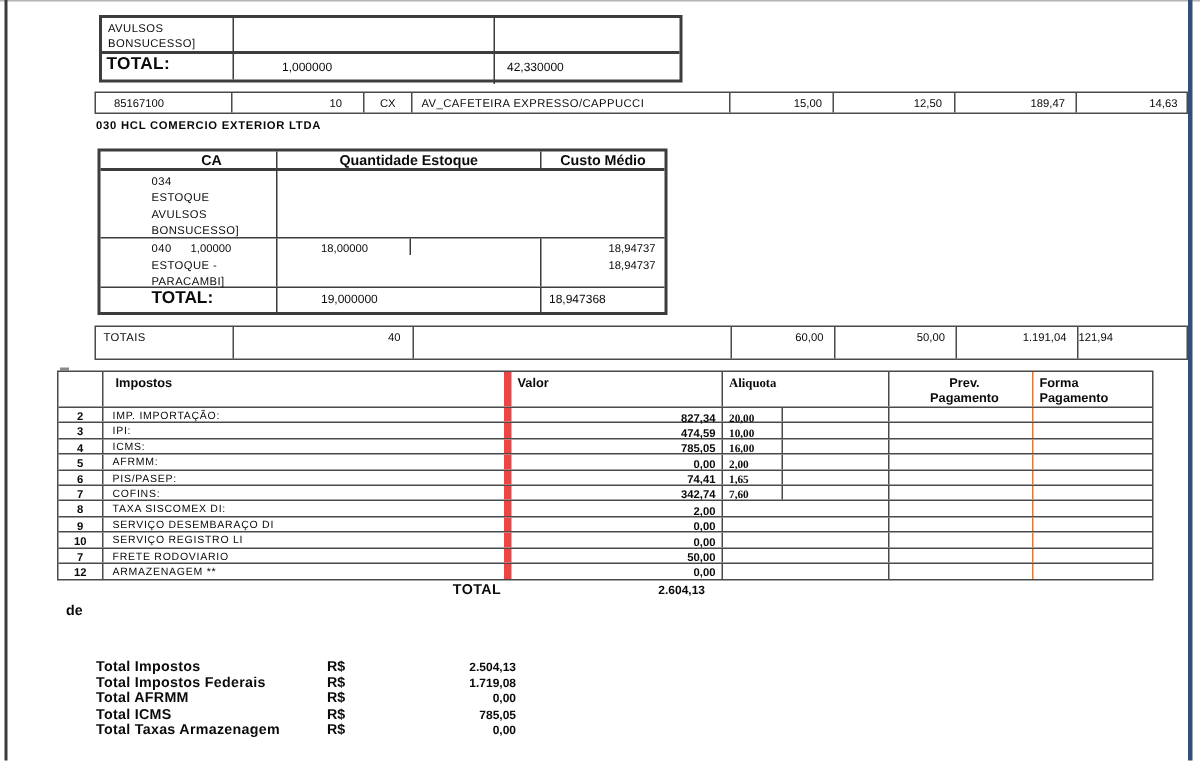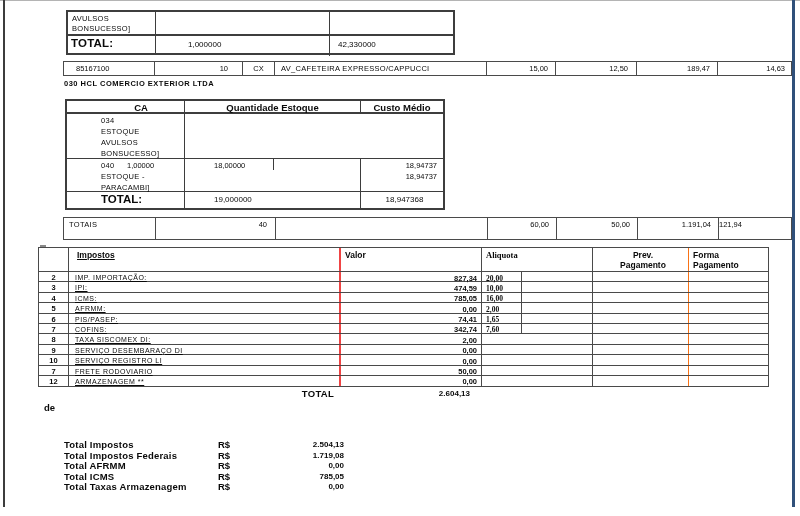--- a/index.html
+++ b/index.html
@@ -48,21 +48,21 @@
   .stk .hdr { height:13px; border-bottom:2px solid #3d3d3d; font-weight:bold; font-size:9.5px; }
   .stk .hdr > div { text-align:center; padding-top:1px; }
   .stk .r1 { height:45px; border-bottom:1px solid #3d3d3d;flex-direction:column; }
   .stk .r2 { height:33px; border-bottom:1px solid #3d3d3d; }
   .stk .rt { height:16px; }
   .stk .ca-lines { font-size:7.5px; line-height:11px; padding:1px 0 0 3px; letter-spacing:.3px; }
   .stk .q  { font-size:7.5px; padding:2px 0 0 29px; }
   .stk .cst{ font-size:7.5px; text-align:right; padding:2px 6px 0 0; }
   .stk .tot-lbl { font-size:11.5px; font-weight:bold; padding:1px 0 0 3px; }
   .stk .tot-q   { font-size:8px; padding:3px 0 0 29px; }
-  .stk .tot-c   { font-size:8px; padding:3px 0 0 5px; text-align:center; }
+  .stk .tot-c   { font-size:8px; padding:3px 0 0 5px; text-align:left; }
 
   
   .totais { position:absolute; left:63px; top:217px; width:729px; height:23px;
             border:1px solid #4a4a4a; display:flex; font-size:7.5px; }
   .totais > div { padding-top:2px; }
   .totais .lbl { flex:none; width:92px;  border-right:1px solid #4a4a4a; padding-left:5px; letter-spacing:.3px; }
   .totais .qty { flex:none; width:120px; border-right:1px solid #4a4a4a; text-align:right; padding-right:8px; }
   .totais .emp { flex:none; width:212px; border-right:1px solid #4a4a4a; }
   .totais .n1 { flex:none; width:69px; border-right:1px solid #4a4a4a; text-align:right; padding-right:7px; }
   .totais .n2 { flex:none; width:81px; border-right:1px solid #4a4a4a; text-align:right; padding-right:7px; }
@@ -71,21 +71,21 @@
 
   .artifact { position:absolute; left:40px; top:245px; width:6px; height:4px; background:#8a8a8a; }
 
   
   .tax { position:absolute; left:38px; top:247px; width:731px; border:1px solid #4a4a4a; background:#fff; }
   .tax .hrow { display:flex; height:24px; border-bottom:1px solid #4a4a4a; font-weight:bold; font-size:8.5px; }
   .tax .hrow > div { padding-top:2px; line-height:10px; }
   .tax .trow { display:flex; height:10.4px; border-bottom:1px solid #4a4a4a; }
   .tax .trow:last-of-type { border-bottom:none; }
   .tax .cnum { flex:none; width:30px; border-right:1px solid #4a4a4a; }
-  .tax .clbl { flex:none; width:272px; border-right:2px solid #ef4444;text-decoration:underline; }
+  .tax .clbl { flex:none; width:272px; border-right:5px solid #ef4444; }
   .tax .cval { flex:none; width:141px; border-right:1px solid #4a4a4a; }
   .tax .cali { flex:none; width:111px; border-right:1px solid #4a4a4a; display:flex;font-family:Liberation Serif, serif; }
   .tax .cprev{ flex:none; width:96px; border-right:1px solid #f97316;text-align:center; }
   .tax .cfor { flex:1; }
   .tax .hrow .clbl { padding-left:8px; }
   .tax .hrow .cval { padding-left:4px; }
   .tax .hrow .cali { padding-left:4px; display:block; }
   .tax .hrow .cprev{ padding-left:5px; }
   .tax .hrow .cfor { padding-left:4px; }
   .tax .trow .cnum { font-weight:bold; font-size:7.5px; text-align:center; padding-top:1px; }

